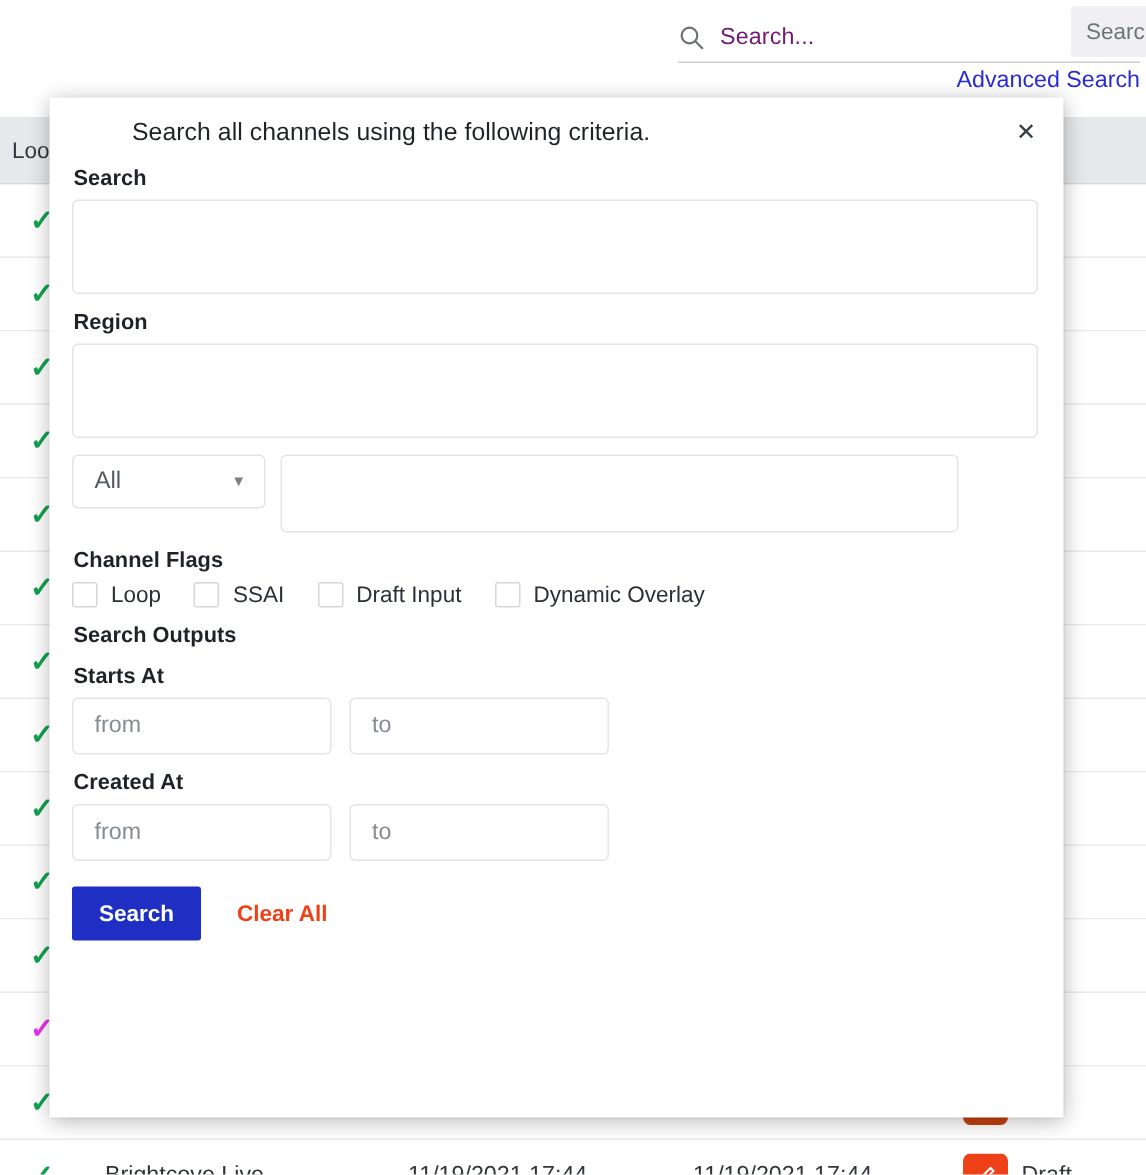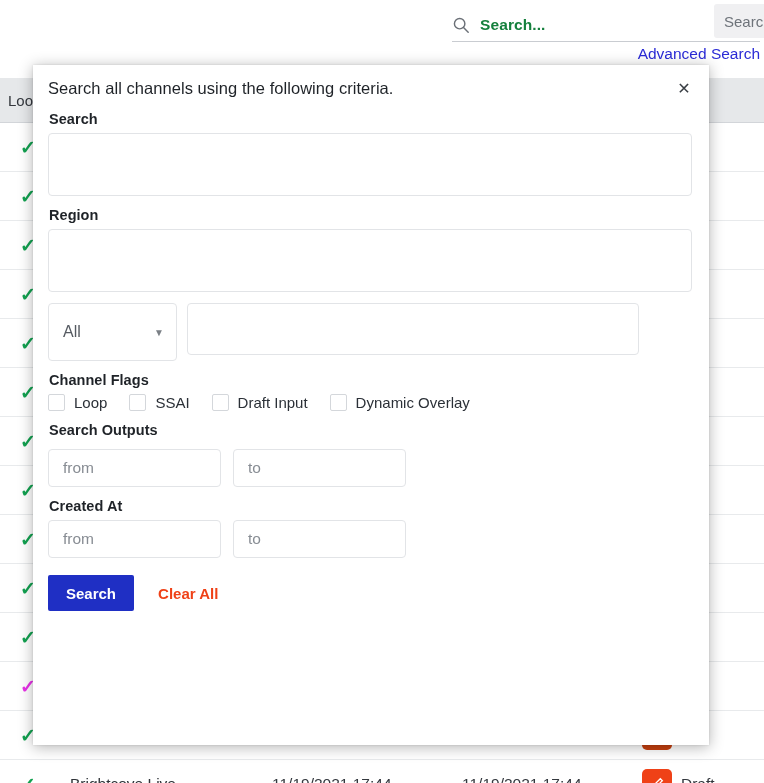--- a/index.html
+++ b/index.html
@@ -23,21 +23,21 @@
     background: #fff;
   }
   .search-field {
     position: absolute; left: 452px; top: 8px; width: 308px; height: 34px;
     border-bottom: 1px solid #c9ccd1;
     display: flex; align-items: center; gap: 10px;
   }
   .search-icon { width: 18px; height: 18px; flex: none; color: #6b7077; }
   .search-icon svg { display: block; }
   .search-placeholder {
-    font-size: 15.5px; color: #15803d; letter-spacing: .1px; font-weight: bold;
+    font-size: 15.5px; color: #701a75; letter-spacing: .1px;
   }
   .adv-search {
     position: absolute; left: 452px; top: 45px; width: 308px;
     text-align: right;
     font-size: 15.5px; color: #2b2bd6; cursor: pointer;
   }
   .top-search-btn {
     position: absolute; left: 714px; top: 4px; width: 62px; height: 34px;
     background: #f0f0f2; border-radius: 3px;
     display: flex; align-items: center; padding-left: 10px;
@@ -96,20 +96,21 @@
     position: absolute; left: 33px; top: 65px;
     width: 676px; height: 680px;
     background: #ffffff;
     box-shadow: 0 2px 14px rgba(0,0,0,.30), 0 0 2px rgba(0,0,0,.12);
     z-index: 30;
   }
   .modal-head {
     position: relative; height: 46px;
     display: flex; align-items: center;
     padding: 0 14px 0 15px;
+    margin-left: 40px;
   }
   .modal-title {
     font-size: 16.5px; color: #1f2328; letter-spacing: .05px;
   }
   .modal-close {
     position: absolute; right: 14px; top: 13px;
     width: 22px; height: 22px;
     display: flex; align-items: center; justify-content: center;
     font-size: 16px; color: #3a3f45; cursor: pointer; line-height: 1;
   }
@@ -121,21 +122,21 @@
   }
   .group { margin-bottom: 11px; }
 
   .box-tall {
     width: 644px; height: 63px;
     border: 1px solid #e2e4e7; border-radius: 4px; background: #fff;
   }
 
   .row-inline { display: flex; gap: 10px; align-items: flex-start; }
   .select-box {
-    width: 129px; height: 58px;
+    width: 129px; height: 36px;
     border: 1px solid #e2e4e7; border-radius: 4px; background: #fff;
     display: flex; align-items: center; justify-content: space-between;
     padding: 0 12px 0 14px; cursor: pointer;
   }
   .select-value { font-size: 16px; color: #555a61; }
   .caret { font-size: 10px; color: #7b8086; }
   .text-box {
     width: 452px; height: 52px;
     border: 1px solid #e2e4e7; border-radius: 4px; background: #fff;
   }
@@ -477,20 +478,21 @@
               <span class="cb-label">Dynamic Overlay</span>
             </label>
           </div>
       </div>
 
       <div class="group">
         <div class="fld-label">Search Outputs</div>
       </div>
 
       <div class="group">
+        <div class="fld-label">Starts At</div>
         <div class="date-row">
           <div class="date-input">from</div>
           <div class="date-input">to</div>
         </div>
       </div>
 
       <div class="group">
         <div class="fld-label">Created At</div>
         <div class="date-row">
           <div class="date-input">from</div>

